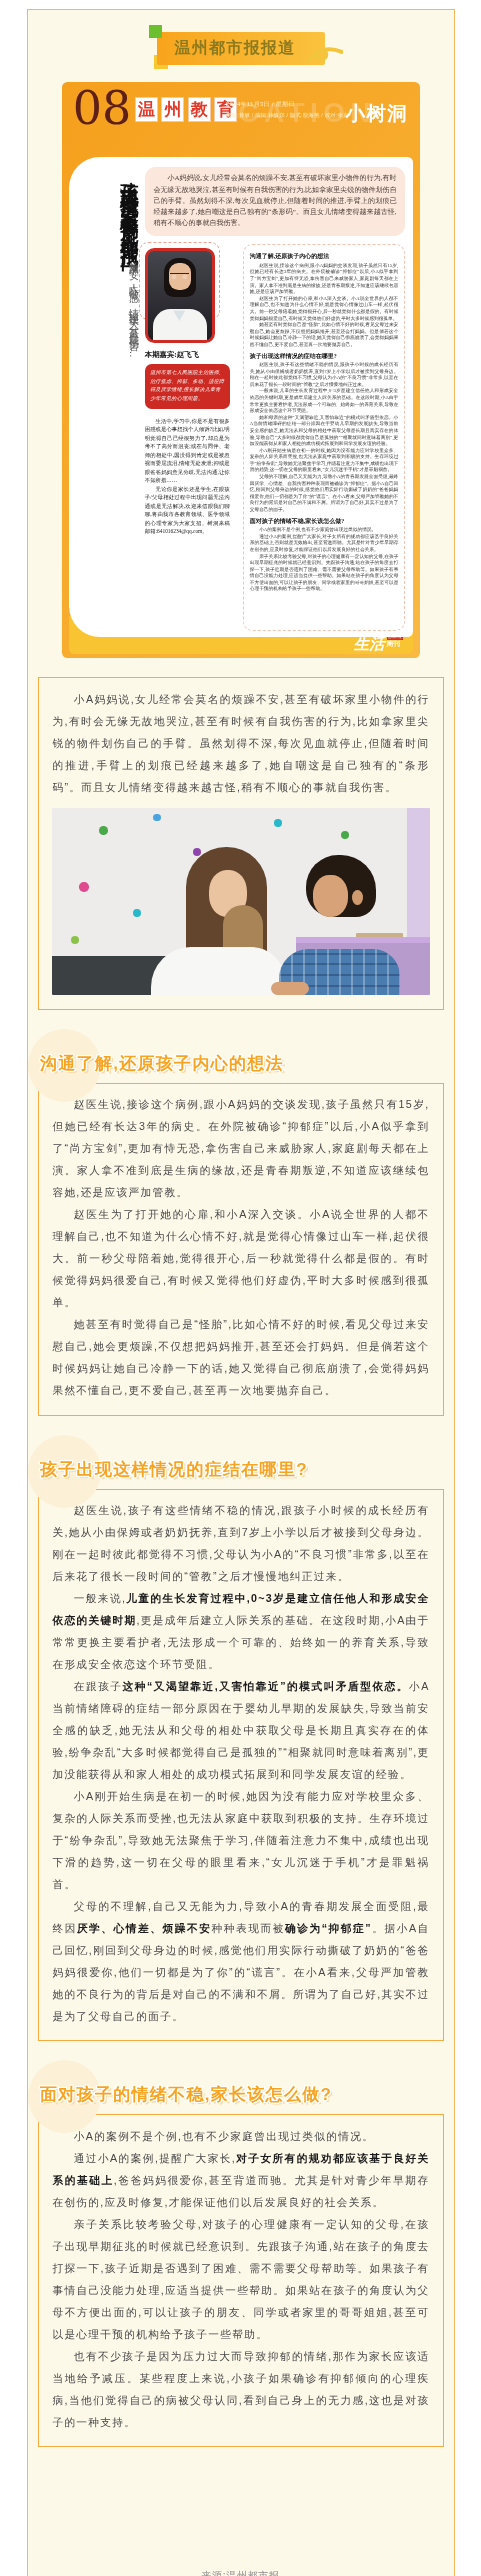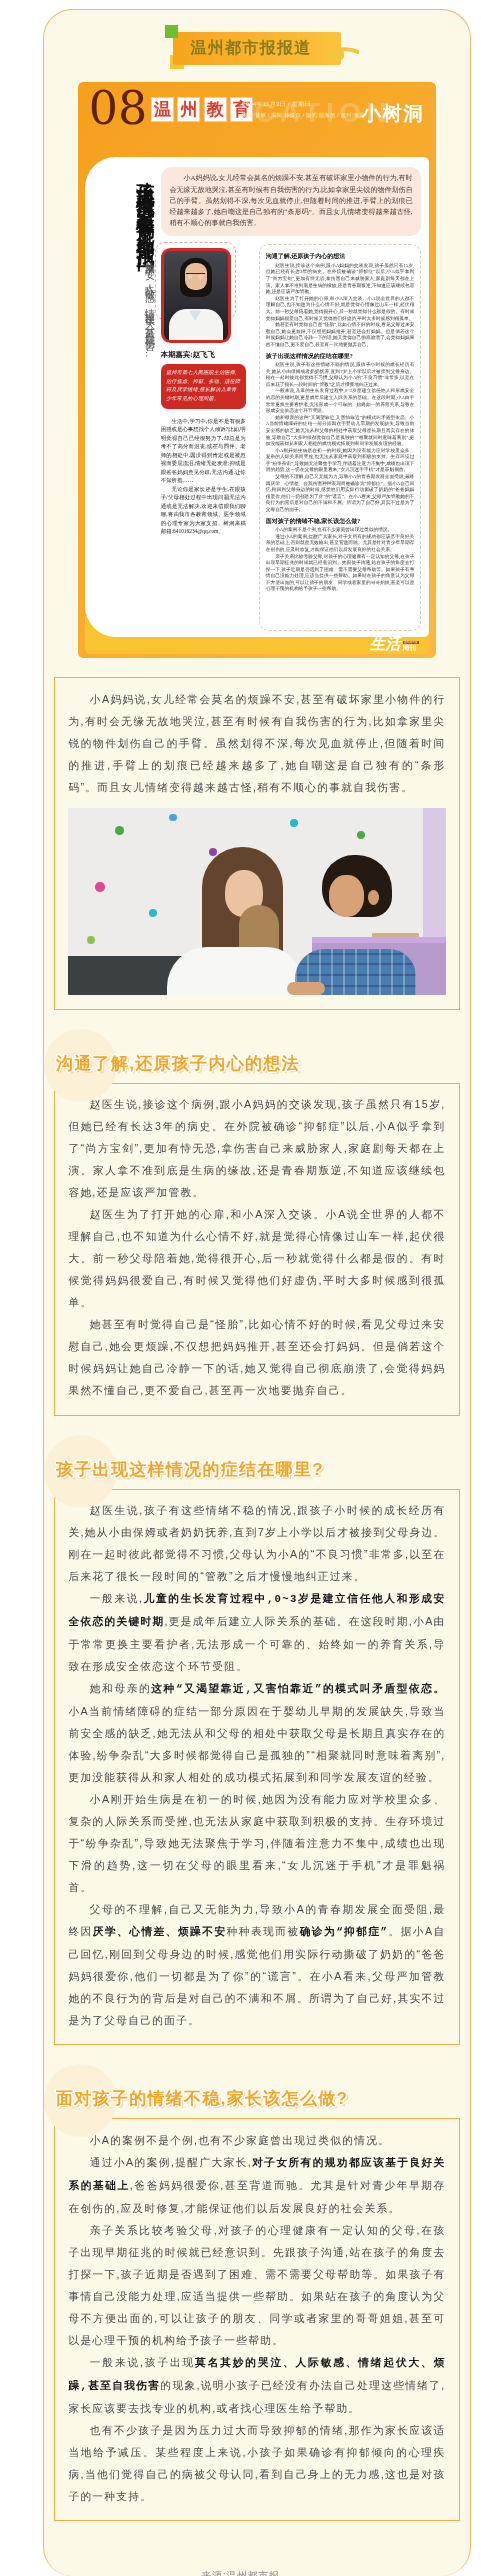--- a/index.html
+++ b/index.html
@@ -2,24 +2,24 @@
 <html style="font-size:10.7px"><head>
 <meta charset="utf-8">
 <style>
   html,body{margin:0;padding:0;}
   body{
     width:481px;height:2576px;position:relative;overflow:hidden;
     background:#ffffff;
     font-family:"Liberation Sans","DejaVu Sans",sans-serif;
   }
   .page-frame{
-    position:absolute;left:43px;top:9.4px;width:428px;height:2567px;
+    position:absolute;left:27px;top:9.4px;width:428px;height:2567px;
     box-sizing:border-box;
     background:#fdf9e9;
-    border-left:1.3px solid #f2b85c;border-right:1.3px solid #f2b85c;border-top:1.3px solid #f2b85c;border-radius:29px;
+    border-left:1.3px solid #f2b85c;border-right:1.3px solid #f2b85c;border-top:1.3px solid #f2b85c;
   }
   
   .badge-wrap{position:relative;width:fit-content;margin:21.5px auto 0;}
   .badge-bar{
     position:relative;z-index:1;
     background:linear-gradient(90deg,#f8a41c,#fbc23e);
     color:#8d7a1e;font-weight:bold;font-size:16px;letter-spacing:1.3px;
     padding:6px 29.5px 6px 17.5px;border-radius:2px;
   }
   .badge-sq-green{position:absolute;z-index:2;left:-8px;top:-6.7px;width:12.8px;height:12.8px;background:#6cbf2f;}
@@ -50,21 +50,21 @@
   .np-dateline{font-size:6px;letter-spacing:0.3px;}
   .np-staffline{font-size:5.4px;margin-top:2.7px;letter-spacing:0.2px;}
   .np-column-name{
     position:absolute;right:12px;top:17.5px;z-index:1;
     color:#ffffff;font-size:19.5px;font-weight:700;letter-spacing:1.3px;
   }
   .np-bottom-bar{
     position:absolute;left:6.7px;right:6.7px;top:534px;height:38px;z-index:0;
     background:#f9c431;border-radius:0 0 5.4px 5.4px;
   }
-  .np-weekly{position:absolute;right:10.7px;bottom:2.7px;display:flex;align-items:flex-end;gap:2px;}
+  .np-weekly{position:absolute;right:10.7px;bottom:2.7px;display:flex;align-items:flex-start;gap:2px;}
   .np-weekly-main{color:#fff;font-weight:900;font-style:italic;font-size:15.4px;line-height:1;}
   .np-weekly-side{display:flex;flex-direction:column;align-items:flex-start;}
   .np-weekly-tag{background:#d93025;color:#fff;font-size:2.7px;line-height:1.2;padding:0 1.3px;}
   .np-weekly-sub{color:#fff;font-size:6.7px;font-weight:700;line-height:1.1;}
   .np-white{
     position:absolute;left:6.7px;right:6.7px;top:75px;height:480px;z-index:1;
     background:#ffffff;border-radius:31px 5.4px 5.4px 31px;
     box-sizing:border-box;padding:9.4px 8px 6.7px 6.7px;
     display:flex;gap:5.4px;overflow:hidden;
   }
@@ -131,21 +131,21 @@
   .np-right p{margin:0;text-indent:2em;}
   
   .cbox{
     margin:0 10px;border:1.3px solid #f5ab42;box-sizing:border-box;
     padding:9.4px 13.4px 13.4px;
   }
   .cbox p{
     margin:0;text-indent:2em;text-align:justify;
     font-size:10.7px;line-height:22px;letter-spacing:1.3px;color:#474747;
   }
-  .cbox b{color:#1c1c1c;font-family:Liberation Mono, monospace;}
+  .cbox b{color:#1c1c1c;}
   .intro-box{margin-top:19px;}
   .sec-h{
     position:relative;z-index:0;margin:42px 0 8px 12px;width:fit-content;
     font-size:17px;font-weight:900;letter-spacing:1.3px;color:#f8a423;
     text-shadow:1.3px 0 #fff,-1.3px 0 #fff,0 1.3px #fff,0 -1.3px #fff,
       1px 1px #fff,-1px -1px #fff,1px -1px #fff,-1px 1px #fff,
       2.3px 2.3px 0 #f6d9a8;
   }
   .sec-h::before{
     content:"";position:absolute;z-index:-1;left:-12px;top:-23px;
@@ -311,30 +311,29 @@
   <div class="cbox">
       <p><span>赵医生说,接诊这个病例,跟小A妈妈的交谈发现,孩子虽然只有15岁,但她已经有长达3年的病史。在外院被确诊“抑郁症”以后,小A似乎拿到了“尚方宝剑”,更加有恃无恐,拿伤害自己来威胁家人,家庭剧每天都在上演。家人拿不准到底是生病的缘故,还是青春期叛逆,不知道应该继续包容她,还是应该严加管教。</span></p>
       <p><span>赵医生为了打开她的心扉,和小A深入交谈。小A说全世界的人都不理解自己,也不知道为什么心情不好,就是觉得心情像过山车一样,起伏很大。前一秒父母陪着她,觉得很开心,后一秒就觉得什么都是假的。有时候觉得妈妈很爱自己,有时候又觉得他们好虚伪,平时大多时候感到很孤单。</span></p>
       <p><span>她甚至有时觉得自己是“怪胎”,比如心情不好的时候,看见父母过来安慰自己,她会更烦躁,不仅想把妈妈推开,甚至还会打妈妈。但是倘若这个时候妈妈让她自己冷静一下的话,她又觉得自己彻底崩溃了,会觉得妈妈果然不懂自己,更不爱自己,甚至再一次地要抛弃自己。</span></p>
     </div>
 
   <div class="sec-h">孩子出现这样情况的症结在哪里?</div>
   <div class="cbox">
       <p><span>赵医生说,孩子有这些情绪不稳的情况,跟孩子小时候的成长经历有关,她从小由保姆或者奶奶抚养,直到7岁上小学以后才被接到父母身边。刚在一起时彼此都觉得不习惯,父母认为小A的“不良习惯”非常多,以至在后来花了很长一段时间的“管教”之后才慢慢地纠正过来。</span></p>
       <p><span>一般来说,</span><b>儿童的生长发育过程中,0~3岁是建立信任他人和形成安全依恋的关键时期</b><span>,更是成年后建立人际关系的基础。在这段时期,小A由于常常更换主要看护者,无法形成一个可靠的、始终如一的养育关系,导致在形成安全依恋这个环节受阻。</span></p>
-      <p><span>她和母亲的</span><b>这种“又渴望靠近,又害怕靠近”的模式叫矛盾型依恋。</b><span>小A当前情绪障碍的症结一部分原因在于婴幼儿早期的发展缺失,导致当前安全感的缺乏,她无法从和父母的相处中获取父母是长期且真实存在的体验,纷争杂乱“大多时候都觉得自己是孤独的”“相聚就同时意味着离别”,更加没能获得从和家人相处的成功模式拓展到和同学发展友谊的经验。</span></p>
+      <p><span>在跟孩子</span><b>这种“又渴望靠近,又害怕靠近”的模式叫矛盾型依恋。</b><span>小A当前情绪障碍的症结一部分原因在于婴幼儿早期的发展缺失,导致当前安全感的缺乏,她无法从和父母的相处中获取父母是长期且真实存在的体验,纷争杂乱“大多时候都觉得自己是孤独的”“相聚就同时意味着离别”,更加没能获得从和家人相处的成功模式拓展到和同学发展友谊的经验。</span></p>
       <p><span>小A刚开始生病是在初一的时候,她因为没有能力应对学校里众多、复杂的人际关系而受挫,也无法从家庭中获取到积极的支持。生存环境过于“纷争杂乱”,导致她无法聚焦于学习,伴随着注意力不集中,成绩也出现下滑的趋势,这一切在父母的眼里看来,“女儿沉迷于手机”才是罪魁祸首。</span></p>
       <p><span>父母的不理解,自己又无能为力,导致小A的青春期发展全面受阻,最终因</span><b>厌学、心情差、烦躁不安</b><span>种种表现而被</span><b>确诊为“抑郁症”</b><span>。据小A自己回忆,刚回到父母身边的时候,感觉他们用实际行动撕破了奶奶的“爸爸妈妈很爱你,他们一切都是为了你”的“谎言”。在小A看来,父母严加管教她的不良行为的背后是对自己的不满和不屑。所谓为了自己好,其实不过是为了父母自己的面子。</span></p>
     </div>
 
   <div class="sec-h">面对孩子的情绪不稳,家长该怎么做?</div>
   <div class="cbox">
       <p><span>小A的案例不是个例,也有不少家庭曾出现过类似的情况。</span></p>
       <p><span>通过小A的案例,提醒广大家长,</span><b>对子女所有的规劝都应该基于良好关系的基础上</b><span>,爸爸妈妈很爱你,甚至背道而驰。尤其是针对青少年早期存在创伤的,应及时修复,才能保证他们以后发展良好的社会关系。</span></p>
       <p><span>亲子关系比较考验父母,对孩子的心理健康有一定认知的父母,在孩子出现早期征兆的时候就已经意识到。先跟孩子沟通,站在孩子的角度去打探一下,孩子近期是否遇到了困难、需不需要父母帮助等。如果孩子有事情自己没能力处理,应适当提供一些帮助。如果站在孩子的角度认为父母不方便出面的,可以让孩子的朋友、同学或者家里的哥哥姐姐,甚至可以是心理干预的机构给予孩子一些帮助。</span></p>
-      <p><span>一般来说,孩子出现</span><b>莫名其妙的哭泣、人际敏感、情绪起伏大、烦躁,甚至自我伤害</b><span>的现象,说明小孩子已经没有办法自己处理这些情绪了,家长应该要去找专业的机构,或者找心理医生给予帮助。</span></p>
       <p><span>也有不少孩子是因为压力过大而导致抑郁的情绪,那作为家长应该适当地给予减压。某些程度上来说,小孩子如果确诊有抑郁倾向的心理疾病,当他们觉得自己的病被父母认同,看到自己身上的无力感,这也是对孩子的一种支持。</span></p>
     </div>
 
 </div>
 
 <div class="source-line">来源:温州都市报</div>
 
 
 </body></html>

